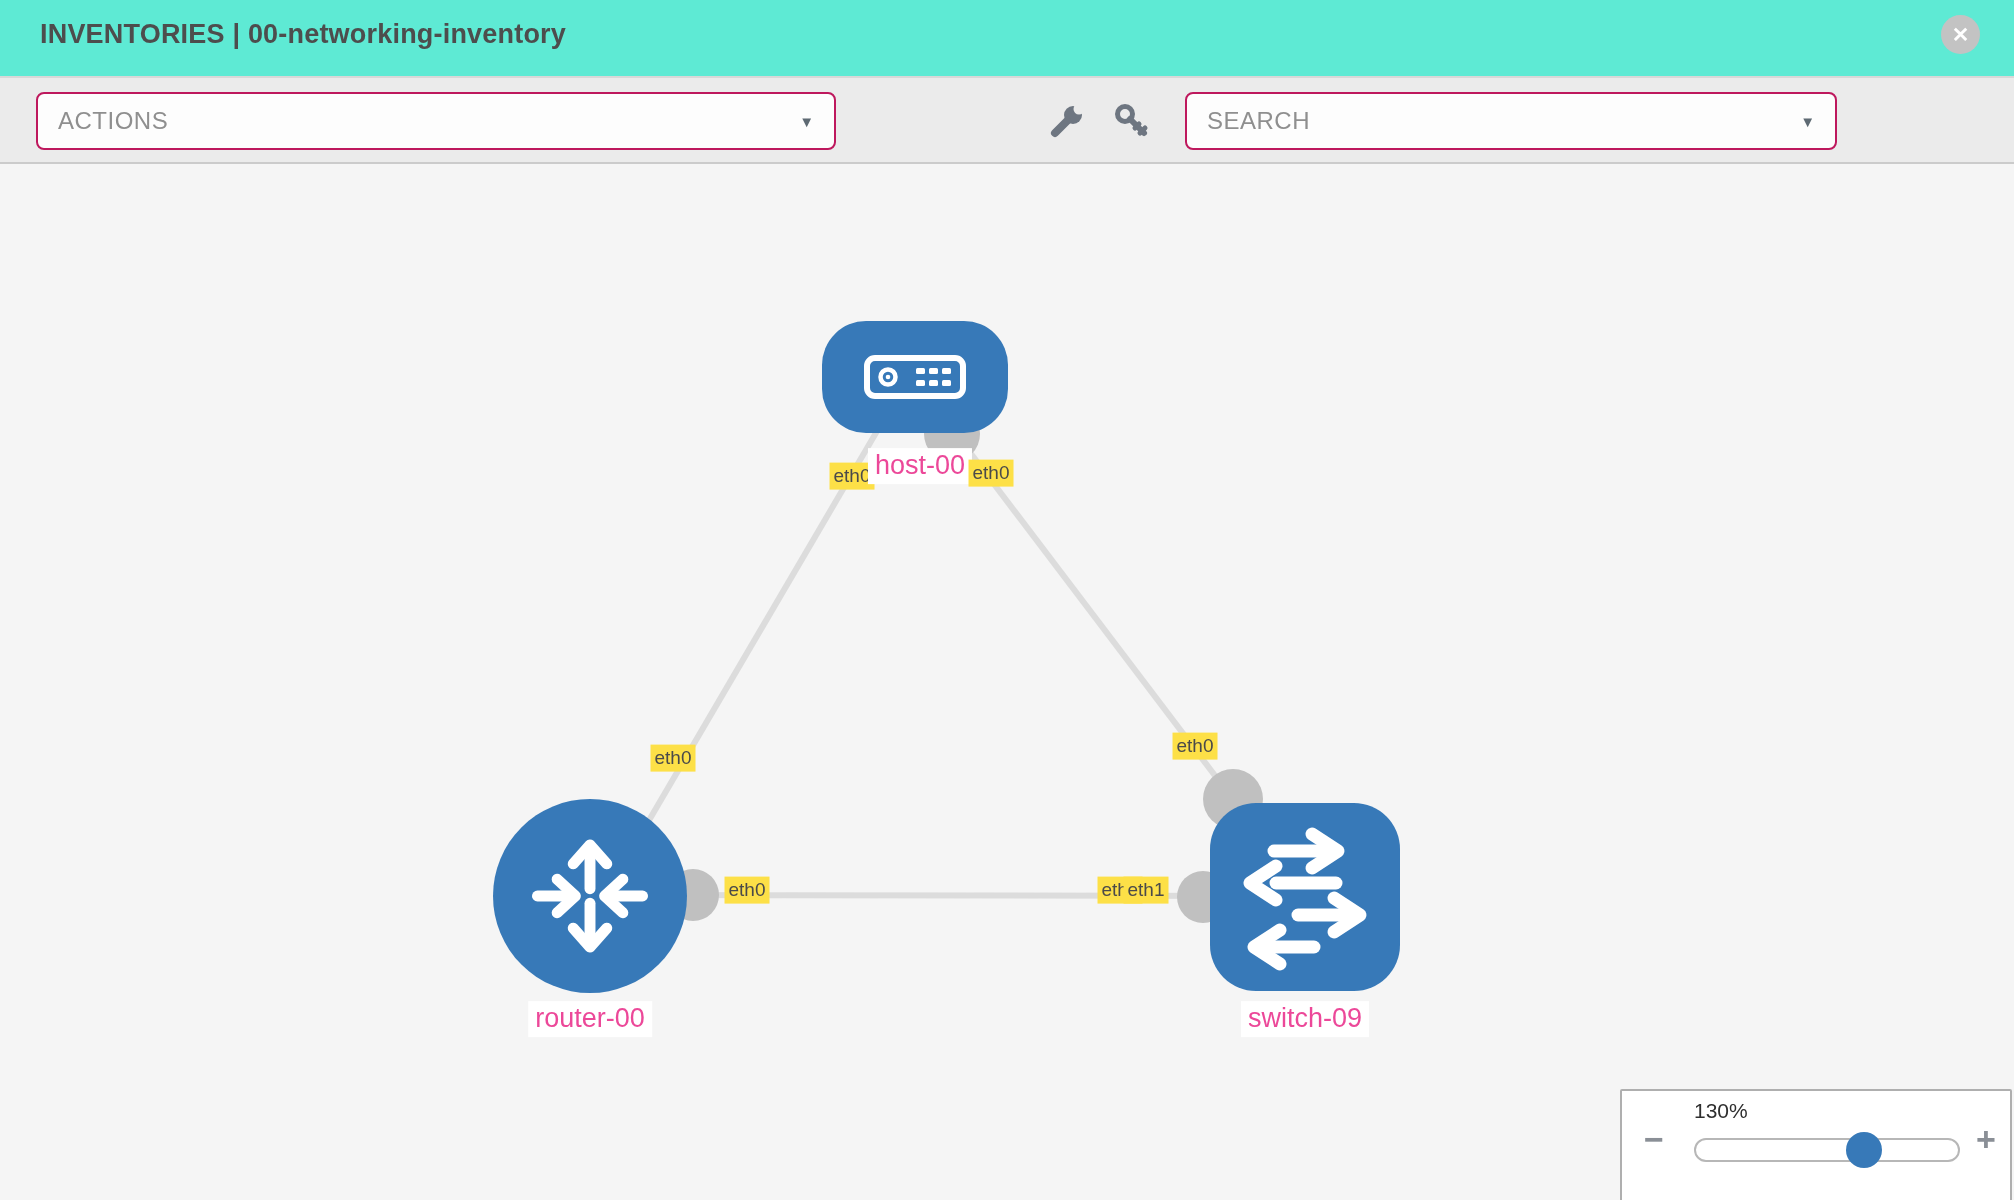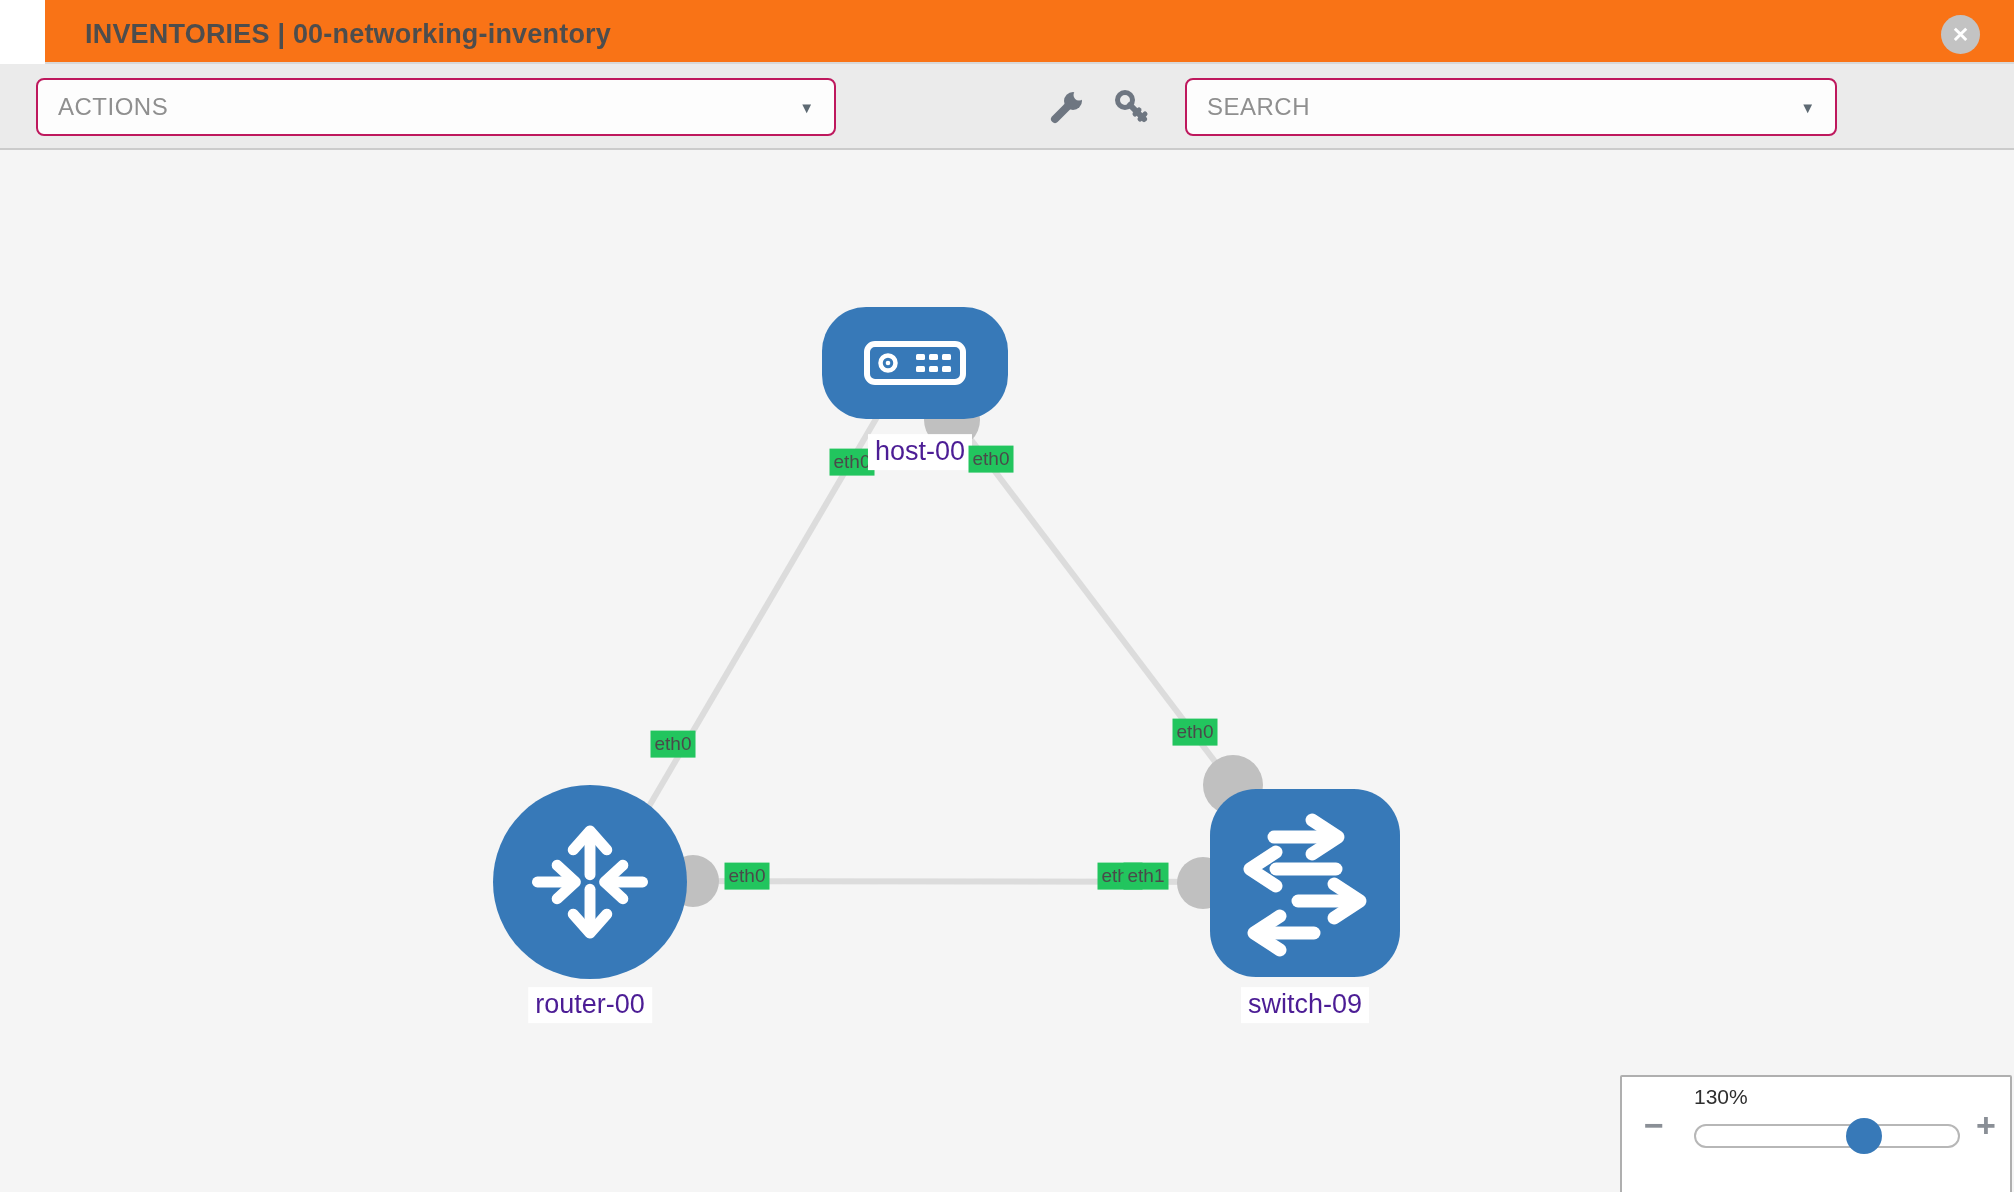--- a/index.html
+++ b/index.html
@@ -1,21 +1,21 @@
 <!DOCTYPE html>
 <html style="--node-blue: #3779b8;"><head>
 <meta charset="utf-8">
 <style>
   * { margin:0; padding:0; box-sizing:border-box; }
   html,body { width:2014px; height:1200px; }
   body { font-family:"Liberation Sans", sans-serif; background:#fff; overflow:hidden; }
   .app { position:relative; width:2014px; height:1200px; background:#fff; overflow:hidden; }
 
   
-  .header { position:relative; height:64px; background:#f97316; border-bottom:2px solid #d8d8d8;margin-left:45px; }
+  .header { position:relative; height:78px; background:#5eead4; border-bottom:2px solid #d8d8d8; }
   .page-title { position:absolute; left:40px; top:19px; font-size:27px; font-weight:bold; color:#4d4d4d; letter-spacing:0.2px; }
   .close-btn { position:absolute; right:34px; top:15px; width:39px; height:39px; border:none; border-radius:50%;
                background:#c3c3c3; color:#fff; cursor:pointer; display:flex; align-items:center; justify-content:center;
                font-size:21px; font-weight:bold; line-height:1; }
 
   
   .toolbar { position:relative; height:86px; background:#ebebeb; border-bottom:2px solid #cbcbcb; }
   .select-box { position:absolute; top:14px; height:58px; background:#fdfdfd; border:2px solid #be185d; border-radius:8px;
                 display:flex; align-items:center; justify-content:space-between; padding:0 20px; cursor:pointer; }
   .select-box .sel-label { font-size:24px; color:#8f8f8f; letter-spacing:0.5px; }
@@ -28,23 +28,23 @@
 
   
   .canvas { position:relative; width:2014px; height:1042px; background:#f5f5f5; overflow:hidden; }
   .links-svg { position:absolute; left:0; top:0; }
 
   .node { position:absolute; background:var(--node-blue,#3779b8); display:flex; align-items:center; justify-content:center; cursor:pointer; }
   .node-host   { left:822px;  top:157px; width:186px; height:112px; border-radius:44px; }
   .node-router { left:493px;  top:635px; width:194px; height:194px; border-radius:50%; }
   .node-switch { left:1210px; top:639px; width:190px; height:188px; border-radius:46px; }
 
-  .iface-label { position:absolute; transform:translate(-50%,-50%); background:#22c55e; color:#4a4a4a;
+  .iface-label { position:absolute; transform:translate(-50%,-50%); background:#fde047; color:#4a4a4a;
                  font-size:19px; padding:2px 4px; line-height:1.2; white-space:nowrap; }
-  .node-label  { position:absolute; transform:translate(-50%,-50%); background:#fff; color:#4c1d95;
+  .node-label  { position:absolute; transform:translate(-50%,-50%); background:#fff; color:#ec4899;
                  font-size:27px; padding:1px 7px; line-height:1.25; white-space:nowrap; }
 
   
   .zoom-panel { position:absolute; left:1620px; top:925px; width:392px; height:122px; background:#fff;
                 border:2px solid #afafaf; border-radius:2px; }
   .zoom-value { position:absolute; left:72px; width:266px; top:8px; font-size:21px; color:#2f2f2f; }
   .zoom-minus, .zoom-plus { position:absolute; top:31px; border:none; background:transparent; color:#8a8f96;
                 font-size:34px; font-weight:bold; cursor:pointer; line-height:1; }
   .zoom-minus { left:22px; }
   .zoom-plus  { left:354px; }

